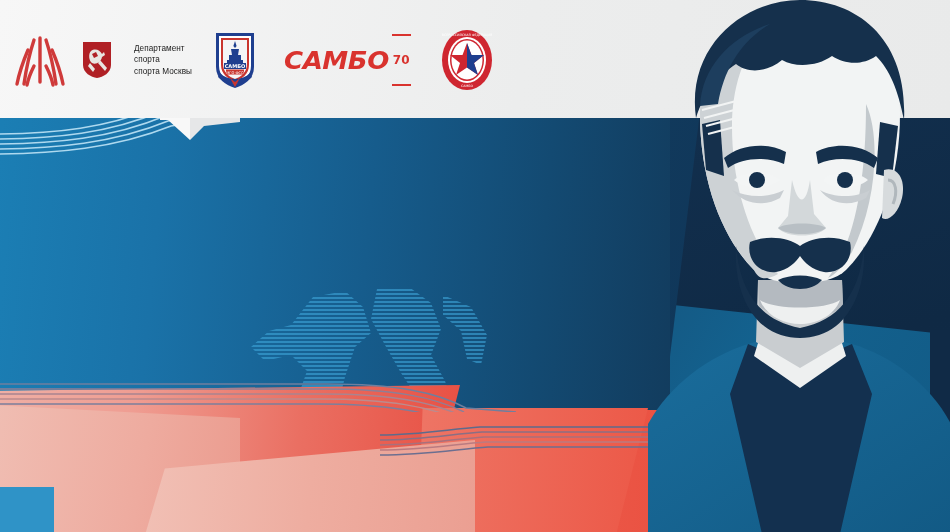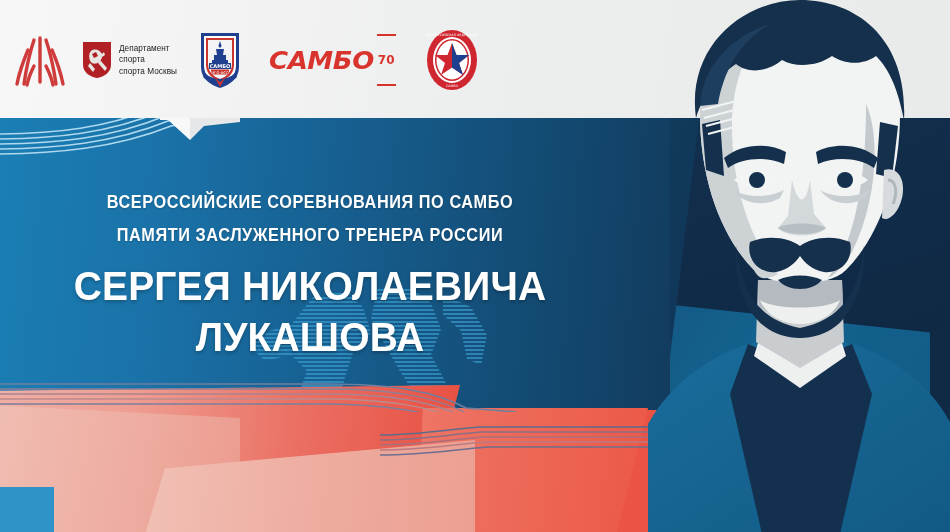--- a/index.html
+++ b/index.html
@@ -13,21 +13,21 @@
   .logo-bar { position:absolute; left:0; top:0; width:950px; height:118px;
     background:linear-gradient(100deg,#f7f7f7 0%,#eceded 55%,#e9eaea 100%);
     z-index:5; }
   .logo-row { position:absolute; left:14px; top:24px; display:flex;
     align-items:center; gap:0px; height:72px; }
 
   
   .logo-sport { width:52px; height:56px; margin-right:16px; }
 
   
-  .logo-moscow { display:flex; align-items:center; gap:7px; margin-right:18px; }
+  .logo-moscow { display:flex; align-items:center; gap:22px; margin-right:18px; }
   .moscow-shield { width:30px; height:38px; flex:none; }
   .moscow-text { font-size:8.2px; line-height:1.42; color:#1b1b1b;
     font-family:"Liberation Sans", sans-serif; letter-spacing:.05px; }
 
   
   .logo-shield-emblem { width:50px; height:62px; margin-right:26px; }
 
   
   .logo-sambo70 { display:flex; align-items:center; gap:5px; margin-right:30px; }
   .sambo70-word { font-size:25px; font-weight:bold; font-style:italic;
@@ -323,19 +323,14 @@
         <path d="M26 14 L30.5 26 L43 26 L33 34 L37 46 L26 38.5 Z" fill="#1f3f8f"></path>
         <g fill="#ffffff" font-size="3.2" font-family="DejaVu Sans, sans-serif">
           <text x="26" y="7" text-anchor="middle">ВСЕРОССИЙСКАЯ ФЕДЕРАЦИЯ</text>
           <text x="26" y="58" text-anchor="middle">САМБО</text>
         </g>
       </svg>
 
     </div>
   </div>
 
-  <div class="text-block">
-    <div class="line-sm">ВСЕРОССИЙСКИЕ СОРЕВНОВАНИЯ ПО САМБО</div>
-    <div class="line-sm">ПАМЯТИ ЗАСЛУЖЕННОГО ТРЕНЕРА РОССИИ</div>
-    <div class="line-big">СЕРГЕЯ НИКОЛАЕВИЧА ЛУКАШОВА</div>
-  </div>
 
 </div>
 
 </body></html>

